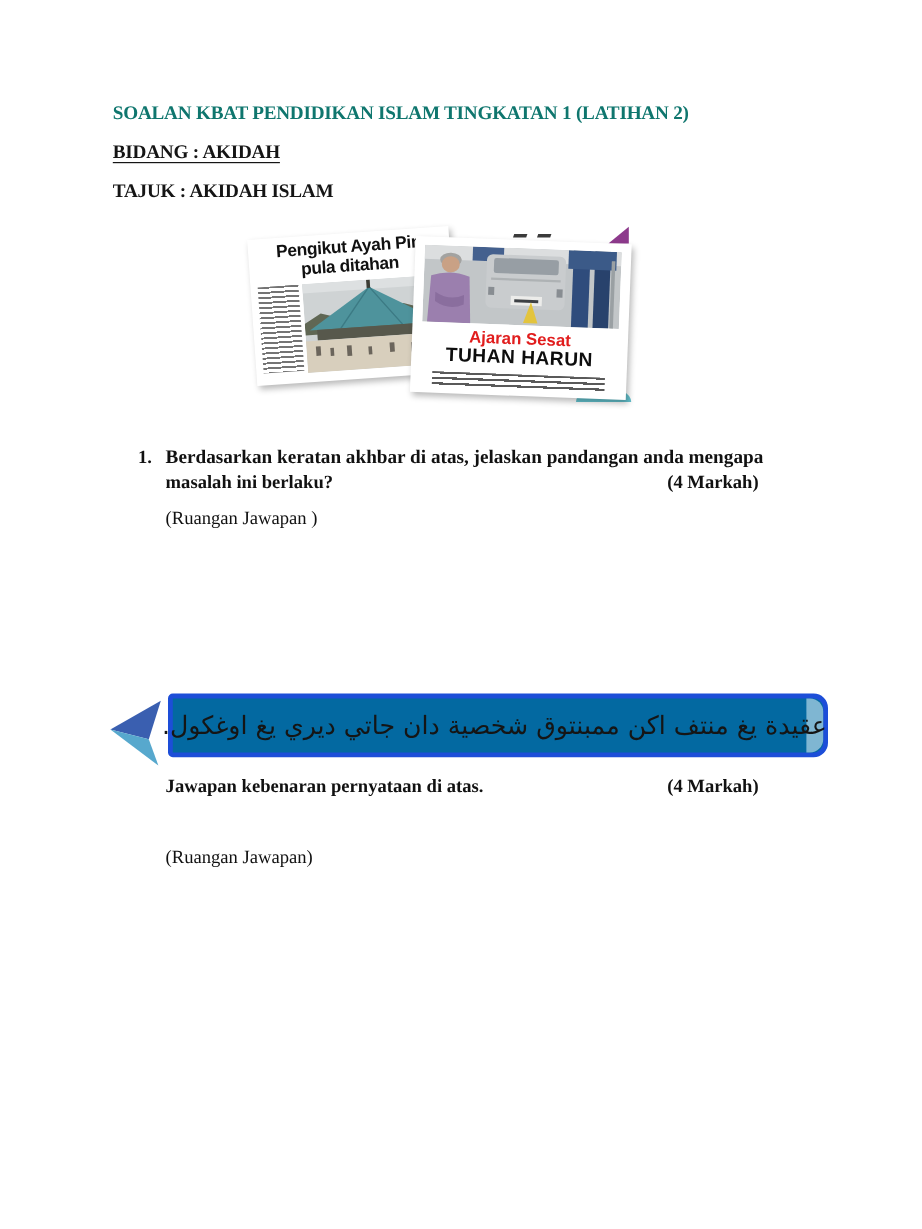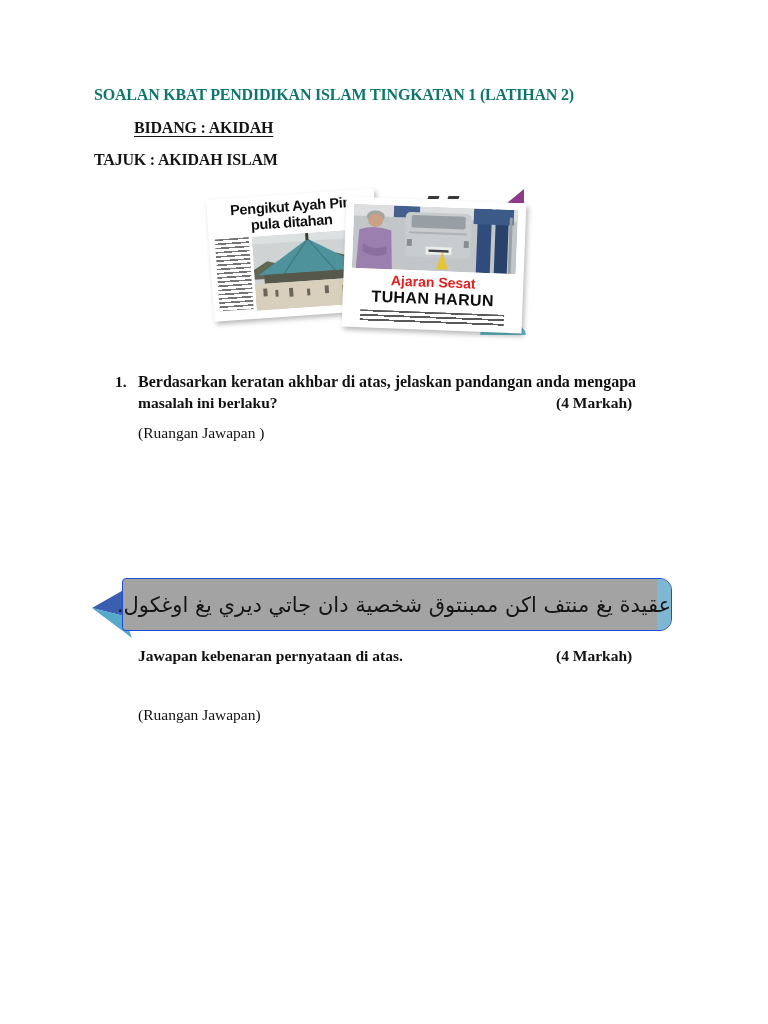--- a/index.html
+++ b/index.html
@@ -8,21 +8,21 @@
     font-family:"Liberation Serif",serif;color:#111;overflow:hidden;
   }
   .abs{position:absolute;}
 
   
   .doc-title{
     left:94px;top:86px;font-size:16px;font-weight:bold;letter-spacing:-0.2px;
     text-underline-offset:3px;color:#0f766e;white-space:nowrap;
   }
   .doc-field{left:94px;top:119px;font-size:16px;font-weight:bold;letter-spacing:-0.2px;
-    text-decoration:underline;text-underline-offset:3px;color:#151515;white-space:nowrap;margin-left:40px;}
+    text-decoration:underline;text-underline-offset:3px;color:#151515;white-space:nowrap;}
   .doc-topic{left:94px;top:151px;font-size:16px;font-weight:bold;letter-spacing:-0.2px;color:#151515;white-space:nowrap;text-align:center;}
 
   
   .clipping{left:210px;top:186px;width:312px;height:146px;}
   .purple-tri{
     right:-2px;top:3px;width:0;height:0;z-index:1;
     border-left:17px solid transparent;border-bottom:14px solid #8d3a8c;
   }
   .teal-bump{
     right:-4px;bottom:-3px;width:46px;height:13px;background:#63c1cd;
@@ -55,22 +55,22 @@
   .q1-line1{left:138px;top:373px;font-size:16px;font-weight:bold;white-space:nowrap;}
   .q1-line2{left:138px;top:394px;font-size:15.5px;font-weight:bold;white-space:nowrap;}
   .q1-marks{left:556px;top:394px;font-size:15.5px;font-weight:bold;white-space:nowrap;}
   .q1-answer{left:138px;top:424px;font-size:15.5px;font-weight:normal;white-space:nowrap;}
 
   .q2-line{left:138px;top:647px;font-size:15.5px;font-weight:bold;white-space:nowrap;}
   .q2-marks{left:556px;top:647px;font-size:15.5px;font-weight:bold;white-space:nowrap;}
   .q2-answer{left:138px;top:706px;font-size:15.5px;font-weight:normal;white-space:nowrap;}
 
   
-  .banner{left:122px;top:578px;width:550px;height:53px;background:#a3a3a3;
-    border:1px solid #1d4ed8;border-radius:4px 12px 12px 4px;box-sizing:border-box;z-index:2;}
+  .banner{left:140px;top:578px;width:550px;height:53px;background:#0369a1;
+    border:4px solid #1d4ed8;border-radius:4px 12px 12px 4px;box-sizing:border-box;z-index:2;}
   .banner-edge{position:absolute;right:0;top:0;width:14px;height:100%;background:#7fb6d2;
     border-radius:0 11px 11px 0;}
   .banner-text{position:absolute;inset:0;display:flex;align-items:center;justify-content:center;
     direction:rtl;font-family:"DejaVu Sans",sans-serif;font-size:21px;color:#151515;
     padding:0 24px 0 18px;white-space:nowrap;}
   .ribbon{left:86px;top:582px;width:50px;height:60px;z-index:1;}
 </style>
 </head>
 <body>
 

